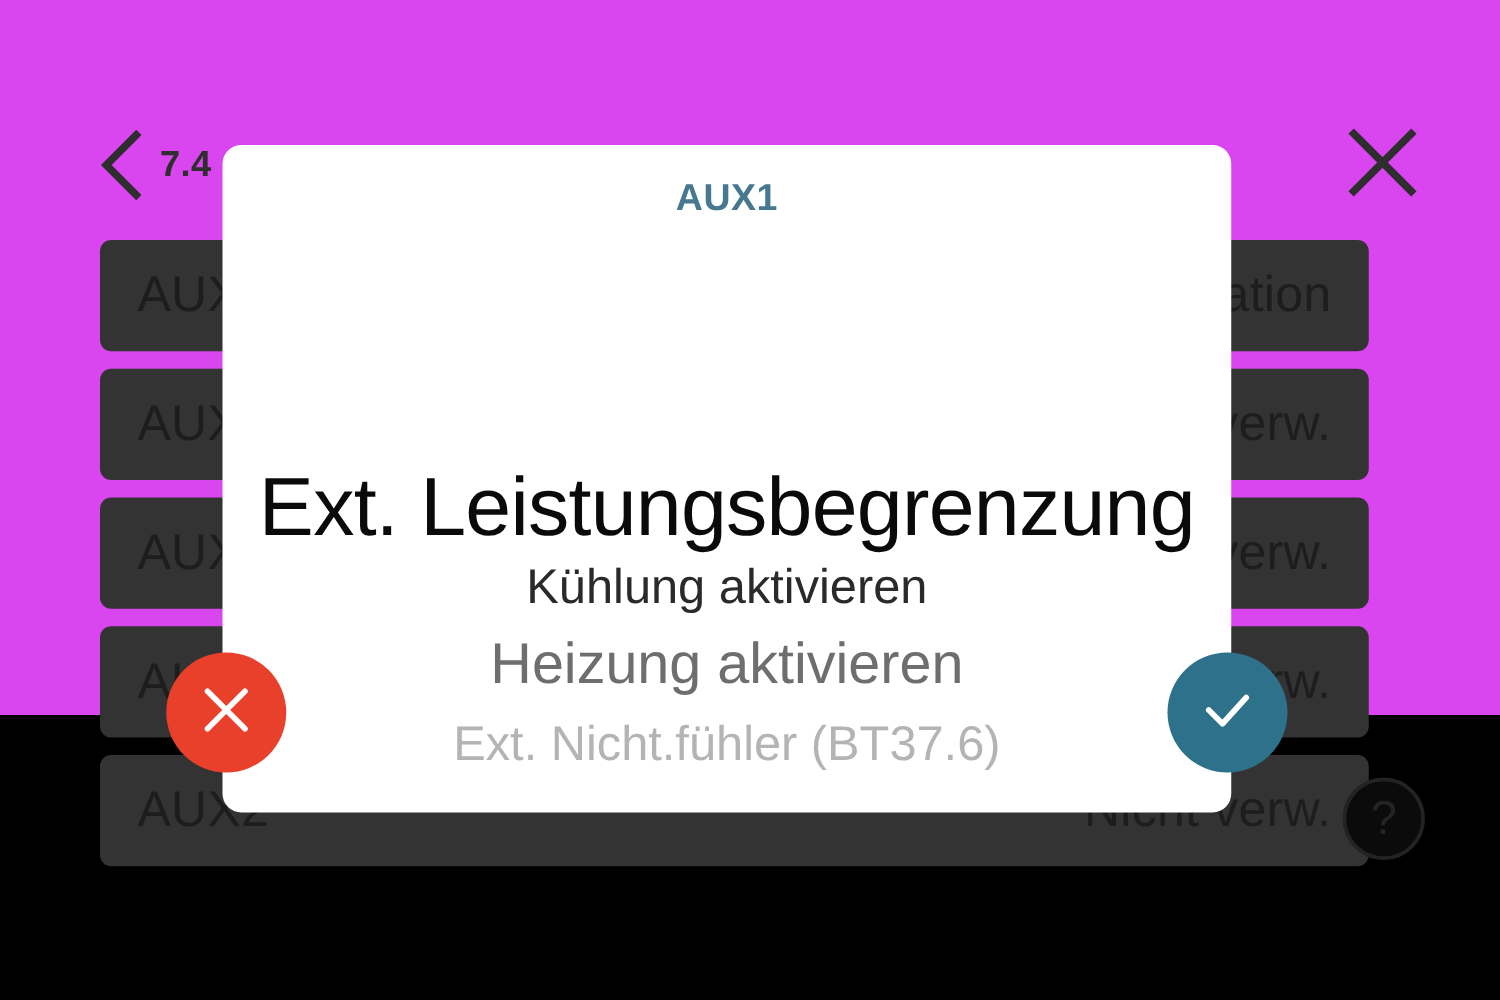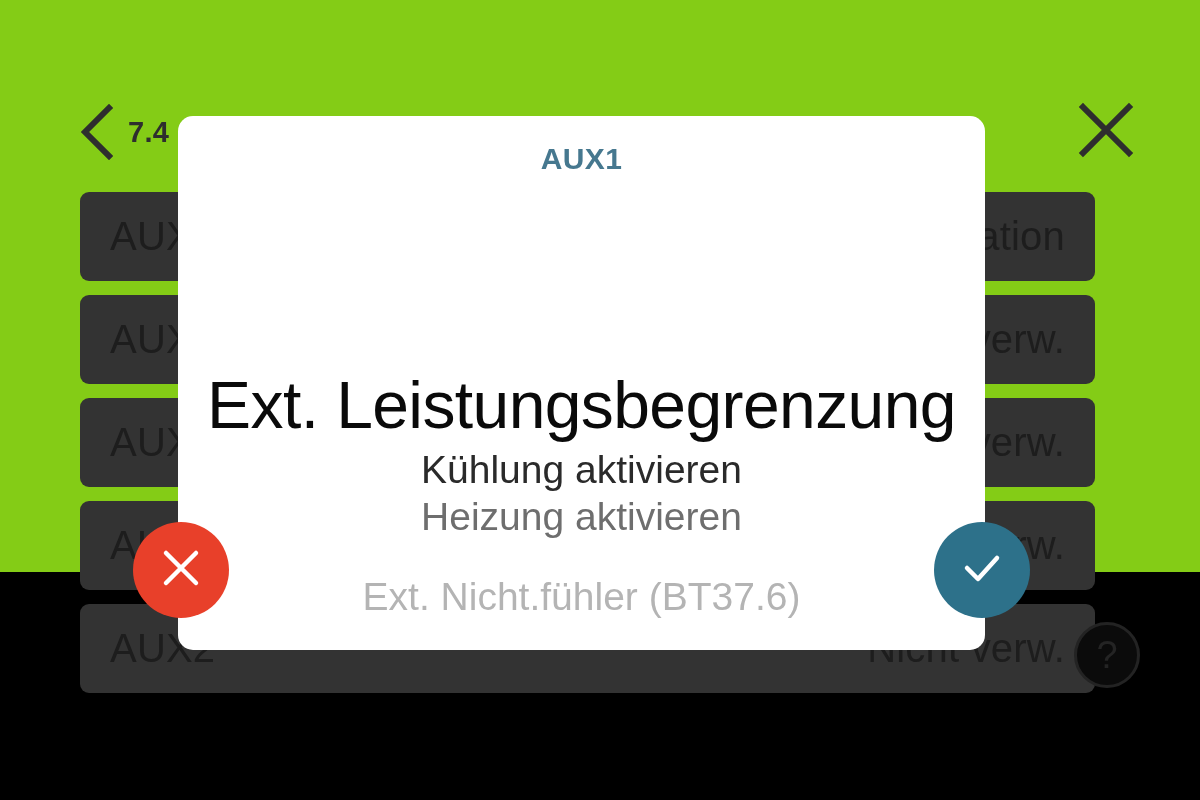--- a/index.html
+++ b/index.html
@@ -6,21 +6,21 @@
   * { margin:0; padding:0; box-sizing:border-box; }
   html, body {
     width:1200px; height:800px;
     background:#000;
     font-family:"Liberation Sans", sans-serif;
     overflow:hidden;
   }
   #screen {
     position:relative;
     width:1200px; height:572px;
-    background:#84cc16;
+    background:#d946ef;
   }
 
   
   #bg-page {
     position:absolute; inset:0;
   }
 
   #bg-header {
     position:absolute;
     left:0; top:96px;
@@ -123,26 +123,26 @@
   .pick-item.lvl0 {
     font-size:66px;
     color:#0a0a0a;
     font-weight:400;
     letter-spacing:-.6px;
     margin-bottom:8px;
   }
   .pick-item.lvl1 {
     font-size:39px;
     color:#2a2a2a;
-    margin-bottom:6px;
+    margin-bottom:16px;
   }
   .pick-item.lvl2 {
-    font-size:39px;
+    font-size:46px;
     color:#6e6e6e;
-    margin-bottom:38px;
+    margin-bottom:20px;
   }
   .pick-item.lvl3 {
     font-size:39px;
     color:#b4b4b4;
   }
 
   
   .action-btn {
     position:absolute;
     width:96px; height:96px;

